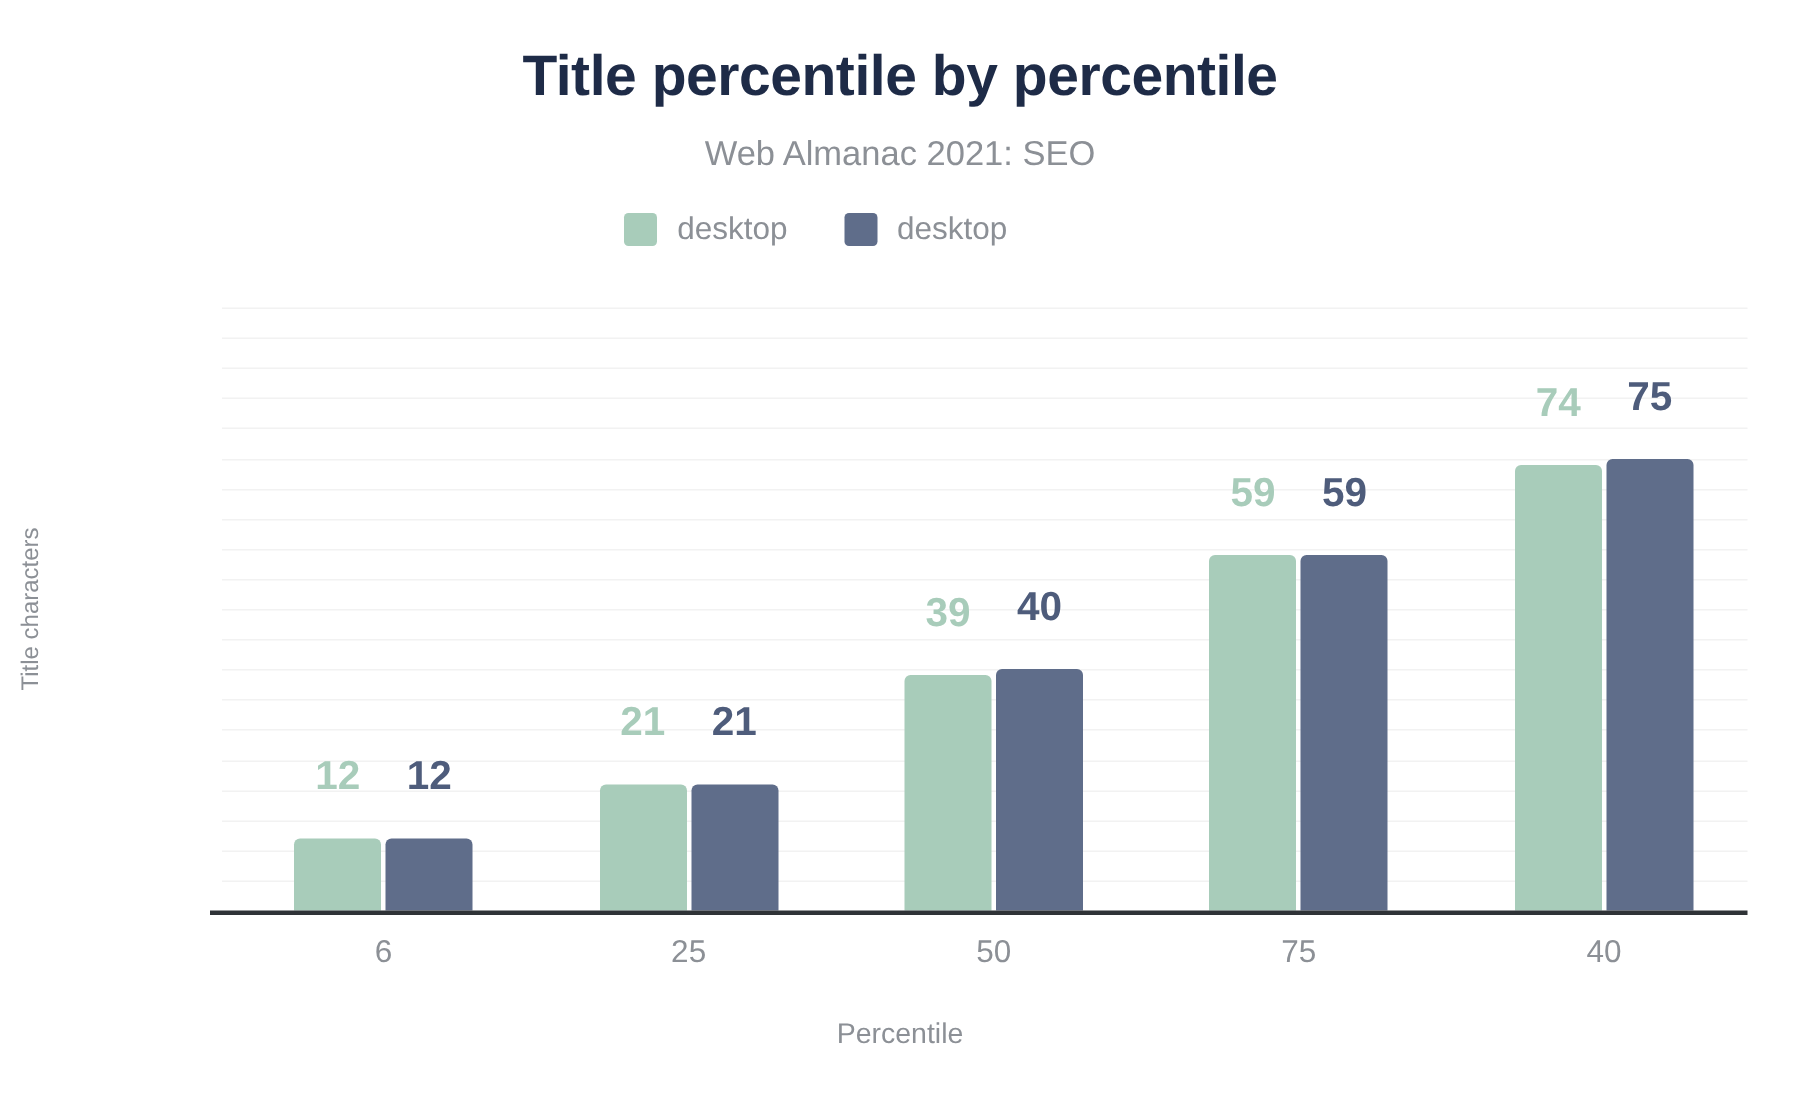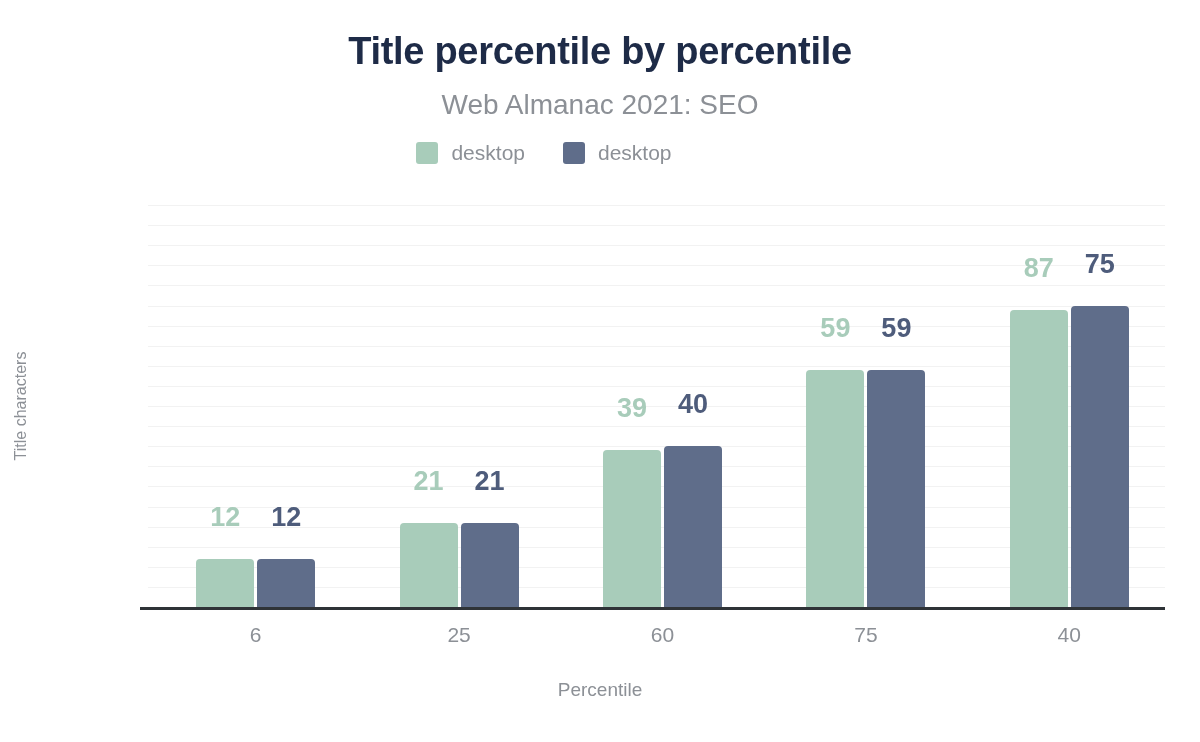--- a/index.html
+++ b/index.html
@@ -25,21 +25,21 @@
     font-size: 38px;
     font-weight: bold;
     color: #1E2B47;
     letter-spacing: -0.3px;
     white-space: nowrap;
   }
   #chart-subtitle {
     position: absolute;
     top: 89px; left: 0; width: 1200px;
     text-align: center;
-    font-size: 28px;
+    font-size: 23px;
     font-weight: normal;
     color: #8C9096;
     white-space: nowrap;
   }
 
   
   #legend {
     position: absolute;
     top: 141px; left: 0; width: 1088px;
     display: flex;
@@ -212,29 +212,29 @@
           <div class="bar-label mobile" style="bottom: 186.8px; color: rgb(78, 92, 123);">40</div>
         </div>
         <div class="group" style="left: 658.4px; width: 119px;">
           <div class="bar desktop" style="height: 237.18px; background: rgb(168, 204, 186);"></div>
           <div class="bar-label desktop" style="bottom: 263.18px; color: rgb(168, 204, 186);">59</div>
           <div class="bar mobile" style="height: 237.18px; background: rgb(95, 109, 138);"></div>
           <div class="bar-label mobile" style="bottom: 263.18px; color: rgb(78, 92, 123);">59</div>
         </div>
         <div class="group" style="left: 861.8px; width: 119px;">
           <div class="bar desktop" style="height: 297.48px; background: rgb(168, 204, 186);"></div>
-          <div class="bar-label desktop" style="bottom: 323.48px; color: rgb(168, 204, 186);">87</div>
+          <div class="bar-label desktop" style="bottom: 323.48px; color: rgb(168, 204, 186);">74</div>
           <div class="bar mobile" style="height: 301.5px; background: rgb(95, 109, 138);"></div>
           <div class="bar-label mobile" style="bottom: 327.5px; color: rgb(78, 92, 123);">75</div>
         </div>
       </div>
     <div id="xticks-host">
         <div class="xtick" style="left: 48.2px; color: rgb(140, 144, 150);">6</div>
         <div class="xtick" style="left: 251.6px; color: rgb(140, 144, 150);">25</div>
-        <div class="xtick" style="left: 455px; color: rgb(140, 144, 150);">60</div>
+        <div class="xtick" style="left: 455px; color: rgb(140, 144, 150);">50</div>
         <div class="xtick" style="left: 658.4px; color: rgb(140, 144, 150);">75</div>
         <div class="xtick" style="left: 861.8px; color: rgb(140, 144, 150);">40</div>
       </div>
     <div id="axis-line"></div>
   </div>
 
   <div id="xlabel">Percentile</div>
 
 </div>
 

